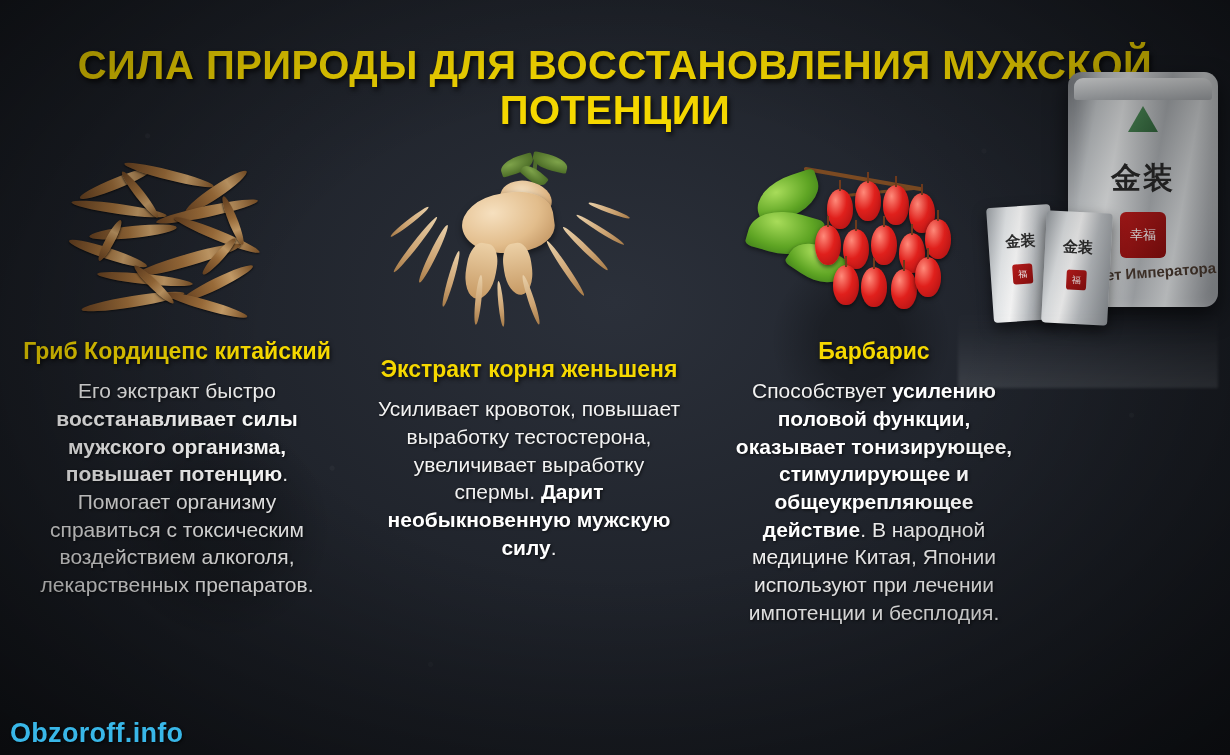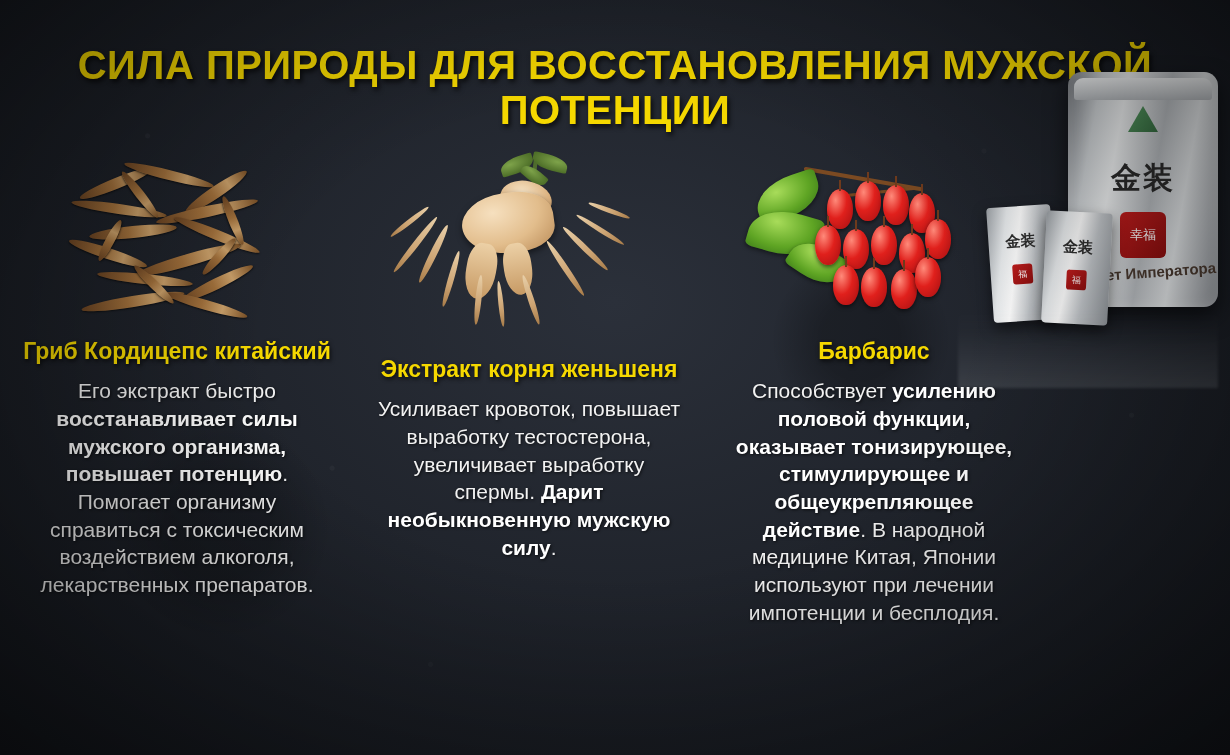--- a/index.html
+++ b/index.html
@@ -455,14 +455,15 @@
     </div>
     <div class="sachet sachet-b">
       <div class="s-cn">金装</div>
       <div class="s-seal">福</div>
     </div>
     <div class="reflection"></div>
   </div>
 
   <div class="vignette"></div>
 
+  <div class="watermark">Obzoroff.info</div>
 
 </div>
 
 </body></html>

